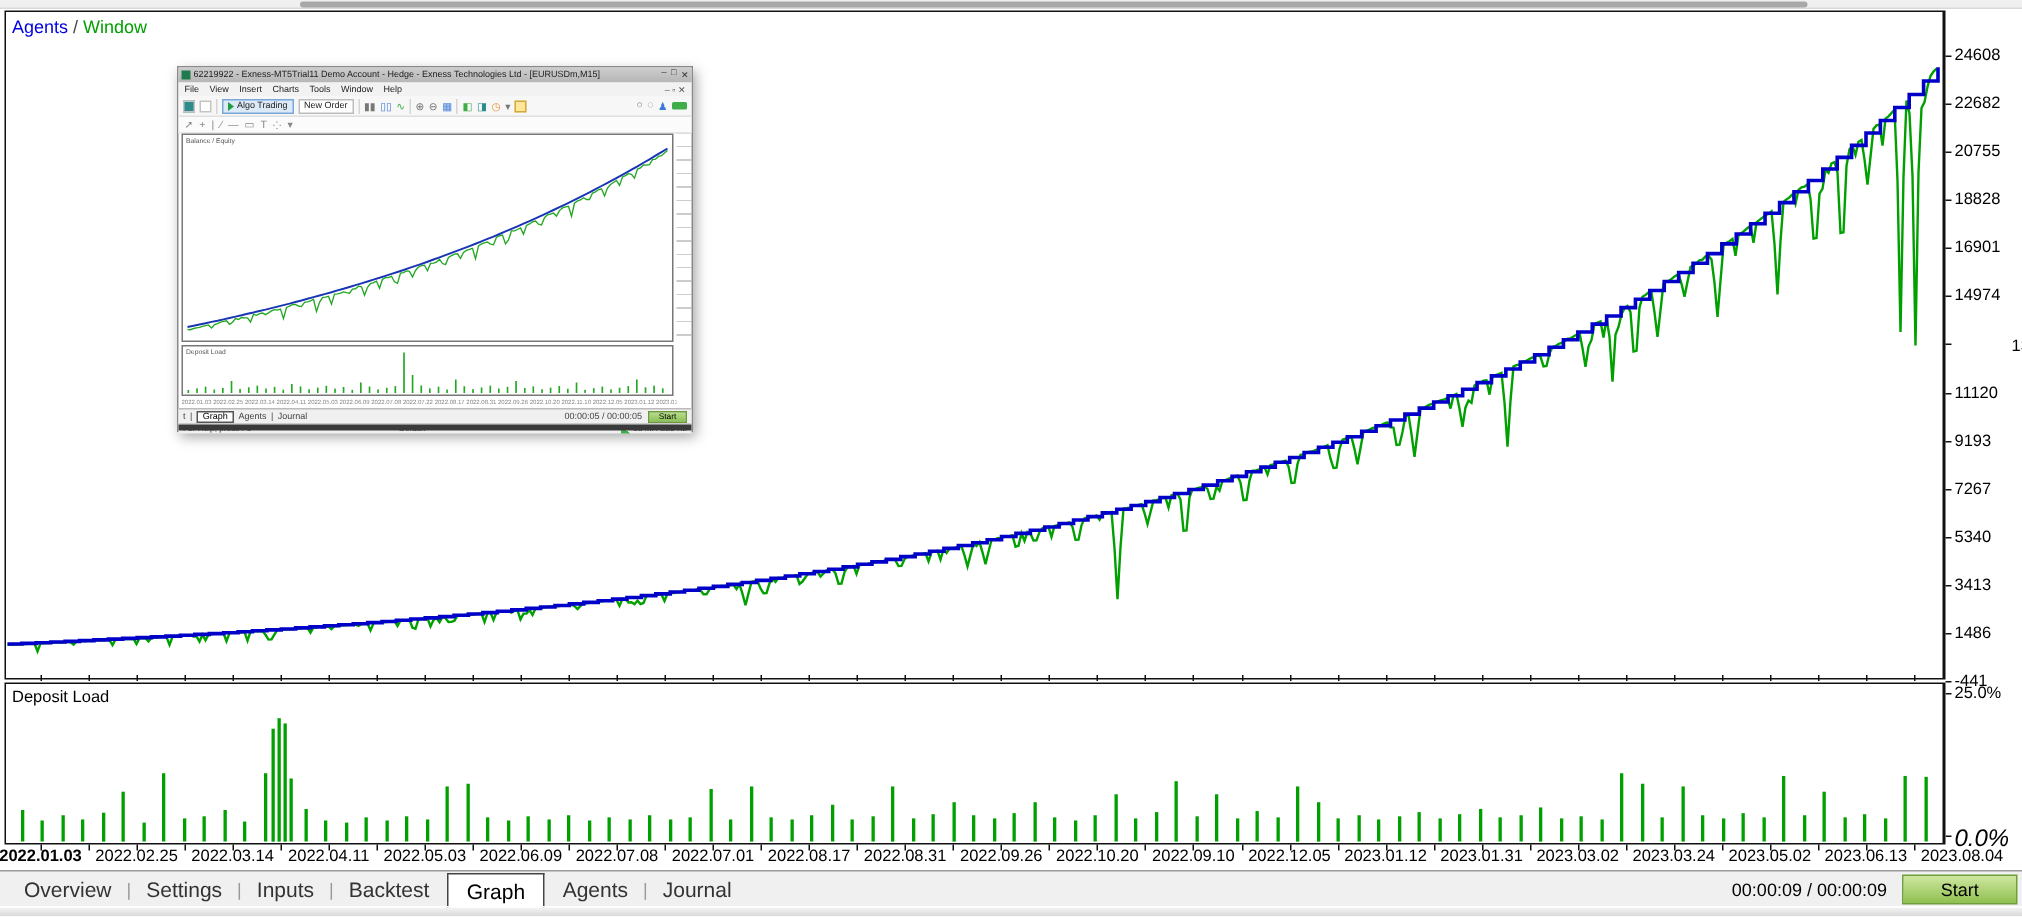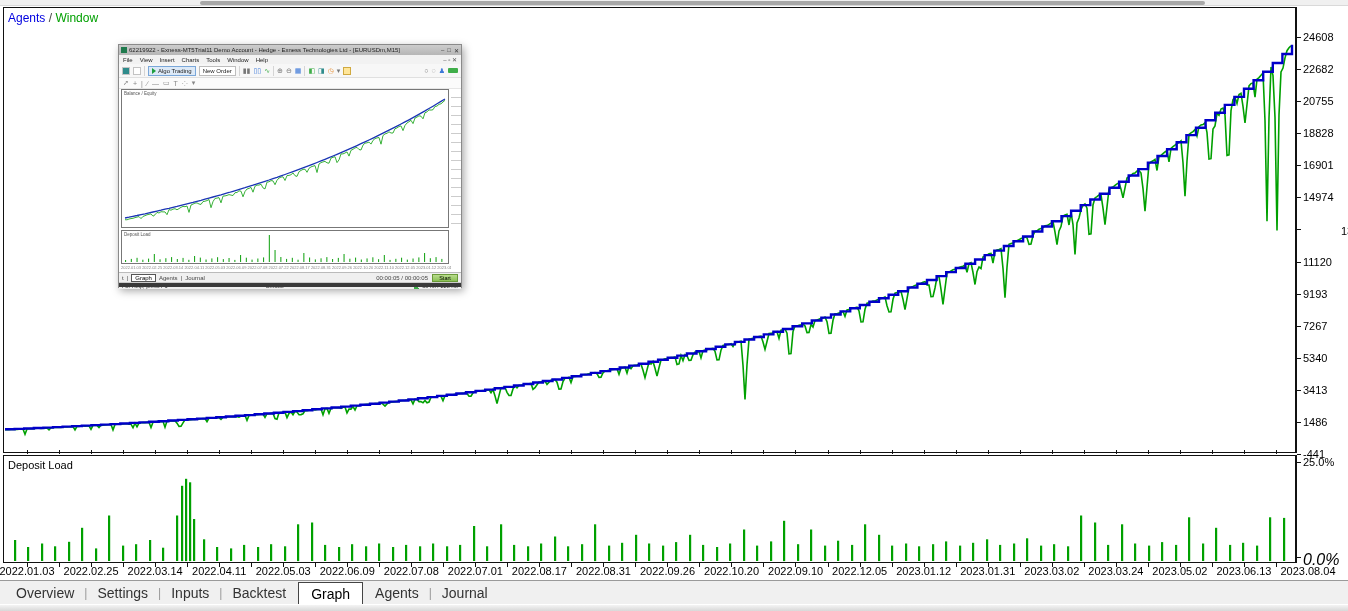--- a/index.html
+++ b/index.html
@@ -330,21 +330,21 @@
       <div class="xtick" style="left: 1051.64px; top: 563px;"></div>
       <div class="xtick" style="left: 1083.66px; top: 563px;"></div>
       <div class="xtick" style="left: 1115.68px; top: 563px;"></div>
       <div class="xtick" style="left: 1147.7px; top: 563px;"></div>
       <div class="xtick" style="left: 1179.72px; top: 563px;"></div>
       <div class="xtick" style="left: 1211.74px; top: 563px;"></div>
       <div class="xtick" style="left: 1243.76px; top: 563px;"></div>
       <div class="xtick" style="left: 1275.78px; top: 563px;"></div>
     </div>
   <div class="dates" id="dates">
-      <span class="date-label" style="left: 27px;">2022.01.03</span>
+      <span class="date-label" style="left: 27px; font-weight: bold;">2022.01.03</span>
       <span class="date-label" style="left: 91.05px;">2022.02.25</span>
       <span class="date-label" style="left: 155.1px;">2022.03.14</span>
       <span class="date-label" style="left: 219.15px;">2022.04.11</span>
       <span class="date-label" style="left: 283.2px;">2022.05.03</span>
       <span class="date-label" style="left: 347.25px;">2022.06.09</span>
       <span class="date-label" style="left: 411.3px;">2022.07.08</span>
       <span class="date-label" style="left: 475.35px;">2022.07.01</span>
       <span class="date-label" style="left: 539.4px;">2022.08.17</span>
       <span class="date-label" style="left: 603.45px;">2022.08.31</span>
       <span class="date-label" style="left: 667.5px;">2022.09.26</span>
@@ -523,15 +523,19 @@
         <span class="tab">Settings</span>
         <span class="tab-sep">|</span>
         <span class="tab">Inputs</span>
         <span class="tab-sep">|</span>
         <span class="tab">Backtest</span>
         <span class="tab active">Graph</span>
         <span class="tab">Agents</span>
         <span class="tab-sep">|</span>
         <span class="tab">Journal</span>
       </span>
+    <span class="tabbar-right">
+      <span class="tester-time">00:00:09 / 00:00:09</span>
+      <span class="start-btn">Start</span>
+    </span>
   </div>
   <div class="bottom-strip"></div>
 </div>
 
 </body></html>

